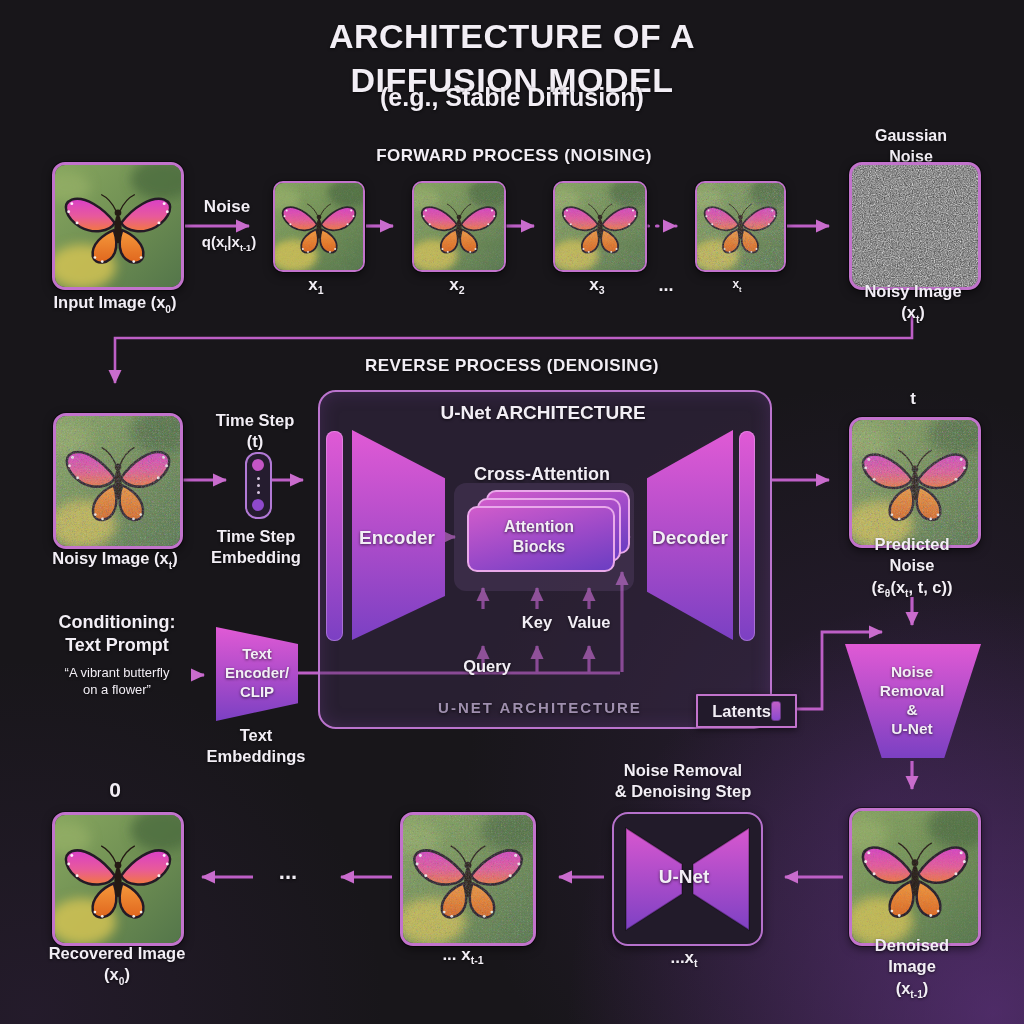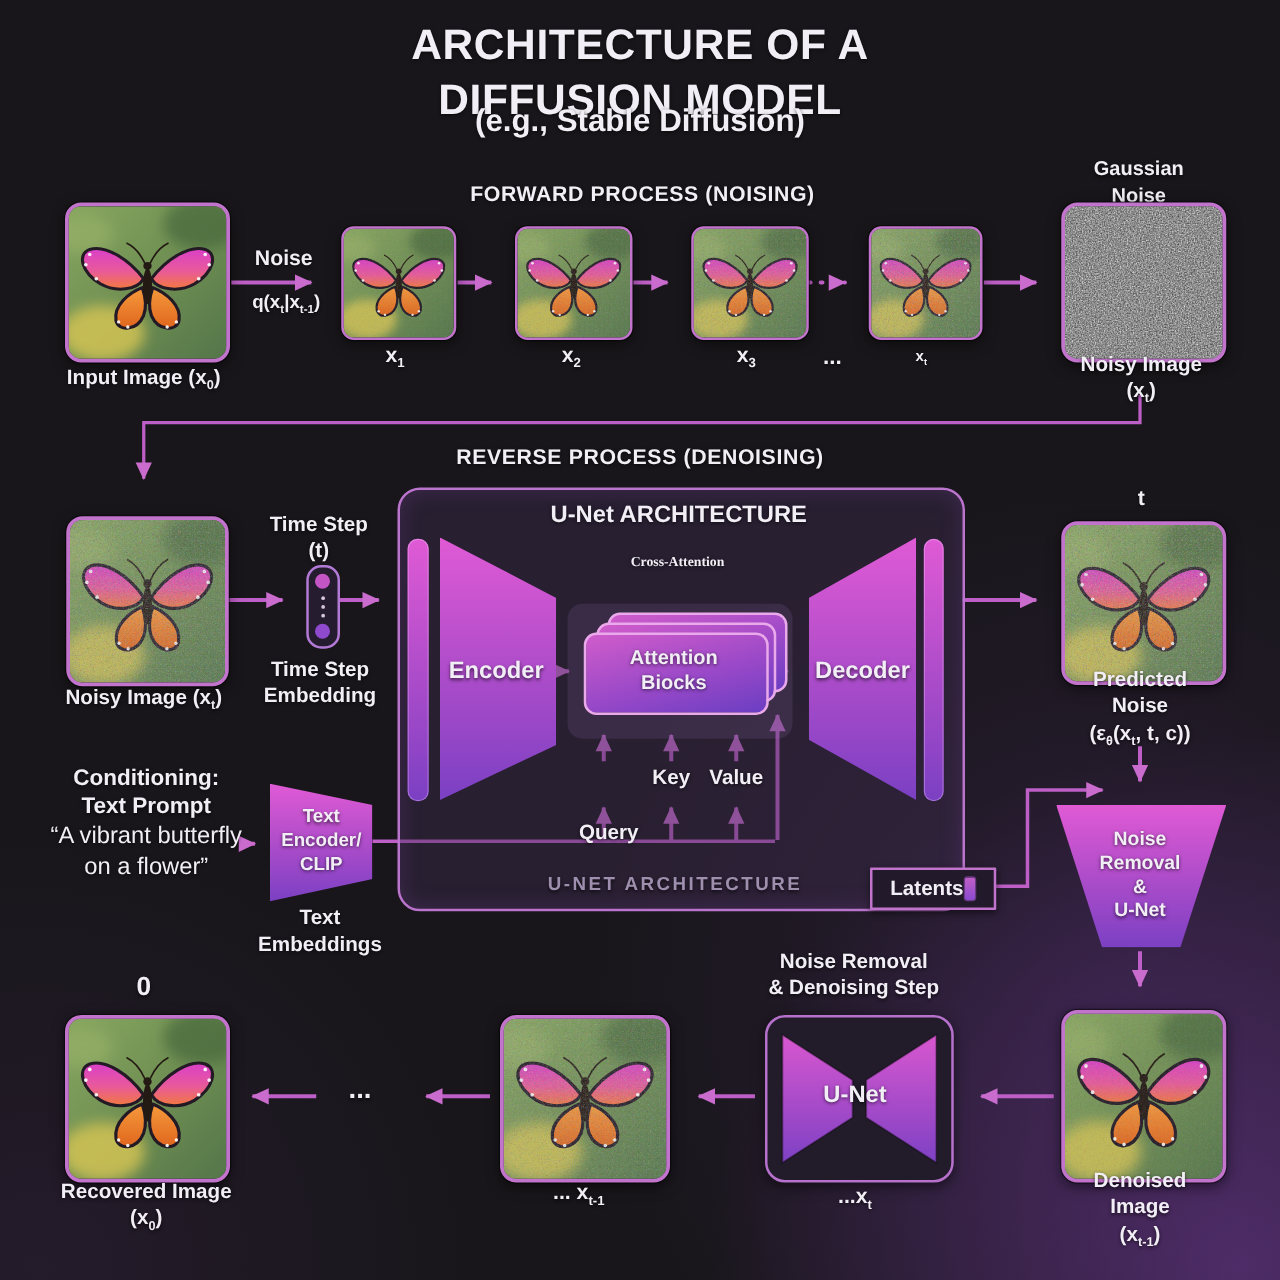--- a/index.html
+++ b/index.html
@@ -486,21 +486,21 @@
   <div class="lbl" style="left:256px;top:547px;font-size:16.5px;">Time Step
 Embedding</div>
 
   <div class="panel" style="left:318px;top:390px;width:450px;height:335px;"></div>
   <div class="lbl" style="left:543px;top:413px;font-size:19px;">U-Net ARCHITECTURE</div>
 
   <div class="grad bar" style="left:326px;top:431px;width:17px;height:210px;"></div>
   <div class="grad" style="left:352px;top:430px;width:93px;height:210px;clip-path:polygon(0 0,100% 23%,100% 79%,0 100%);"></div>
   <div class="lbl" style="left:397px;top:538px;font-size:19px;">Encoder</div>
 
-  <div class="lbl" style="left:542px;top:450px;font-size:11px;font-family:Liberation Serif, serif;">Cross-Attention</div>
+  <div class="lbl" style="left:542px;top:475px;font-size:18px;">Cross-Attention</div>
   <div class="attn-panel" style="left:454px;top:483px;width:180px;height:108px;"></div>
   <div class="card" style="left:486px;top:490px;width:140px;height:60px;"></div>
   <div class="card" style="left:477px;top:498px;width:140px;height:60px;"></div>
   <div class="card" style="left:467px;top:506px;width:144px;height:62px;"></div>
   <div class="lbl" style="left:539px;top:537px;font-size:16px;line-height:1.25;text-align:center;">Attention
 Biocks</div>
 
   <div class="grad" style="left:647px;top:430px;width:86px;height:210px;clip-path:polygon(0 23%,100% 0,100% 100%,0 77%);"></div>
   <div class="lbl" style="left:690px;top:538px;font-size:19px;">Decoder</div>
   <div class="grad bar" style="left:739px;top:431px;width:16px;height:210px;"></div>
@@ -510,21 +510,21 @@
   <div class="lbl" style="left:589px;top:623px;font-size:16.5px;">Value</div>
 
   <div class="lbl dim" style="left:540px;top:708px;font-size:15px;">U-NET ARCHITECTURE</div>
   <div class="latents" style="left:696px;top:694px;width:97px;height:30px;">
     <span style="font-size:16.5px;font-weight:bold;">Latents</span>
     <span class="minibar"></span>
   </div>
 
   <div class="lbl" style="left:117px;top:634px;font-size:18px;">Conditioning:
 Text Prompt</div>
-  <div class="lbl" style="left:117px;top:682px;font-size:19px;font-weight:normal;">“A vibrant butterfly
+  <div class="lbl" style="left:117px;top:682px;font-size:13px;font-weight:normal;">“A vibrant butterfly
 on a flower”</div>
   <div class="grad" style="left:216px;top:627px;width:82px;height:94px;clip-path:polygon(0 0,100% 18%,100% 81%,0 100%);"></div>
   <div class="lbl" style="left:257px;top:673px;font-size:15px;line-height:1.25;">Text
 Encoder/
 CLIP</div>
   <div class="lbl" style="left:256px;top:746px;font-size:16.5px;">Text
 Embeddings</div>
 
   <div class="lbl" style="left:913px;top:399px;font-size:17px;">t</div>
   <div class="img-card butterfly" style="left:849px;top:417px;width:126px;height:125px;">

